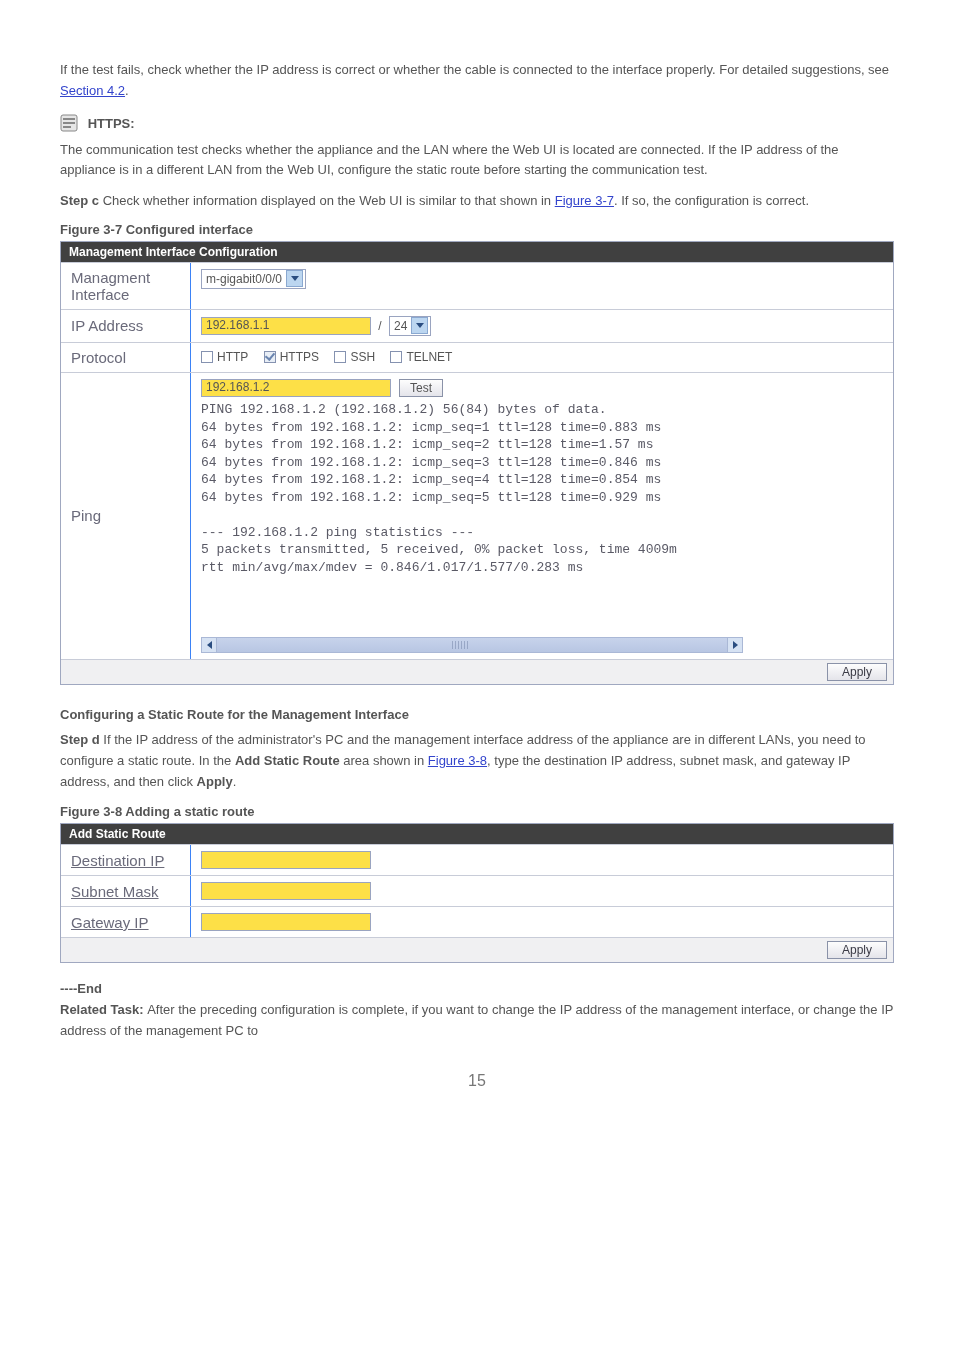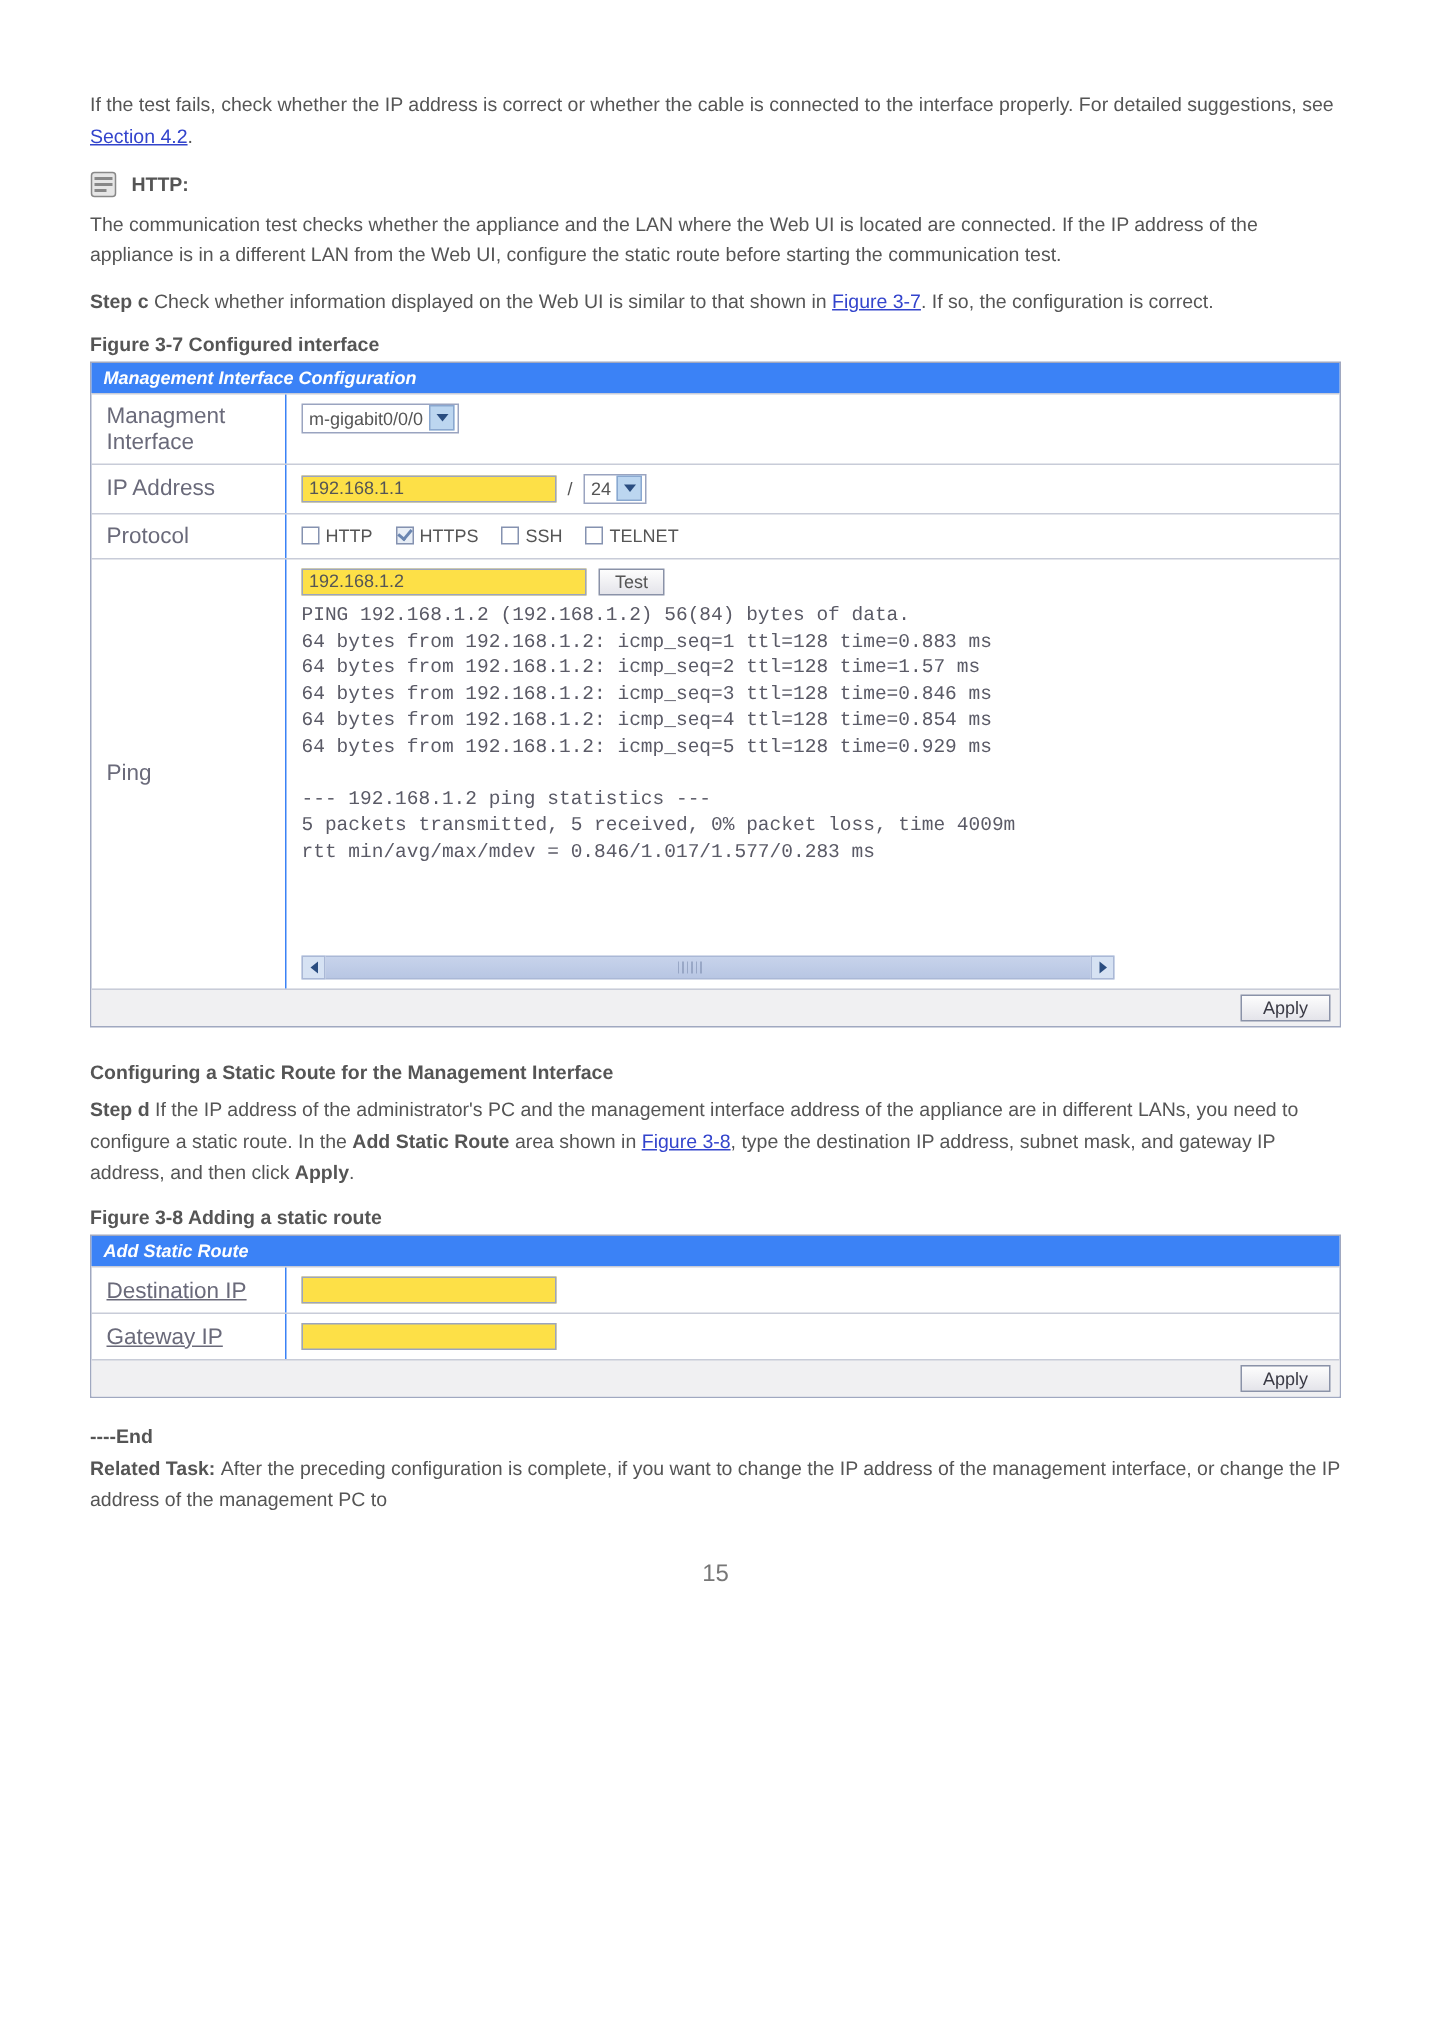--- a/index.html
+++ b/index.html
@@ -43,26 +43,25 @@
     font-weight: bold;
     color: #555555;
     margin: 8px 0 4px 0;
   }
 
   .panel {
     border: 1px solid #a0a8c0;
     margin: 4px 0 18px 0;
   }
   .panel-title {
-    background: #3b82f6;
+    background: #404040;
     color: #ffffff;
     font-weight: bold;
     padding: 3px 8px;
     font-size: 12px;
-    font-style: italic;
   }
   .panel-row {
     display: flex;
     border-top: 1px solid #c8ccd8;
   }
   .panel-row:first-of-type {
     border-top: none;
   }
   .panel-label {
     width: 130px;
@@ -303,21 +302,21 @@
 
   <div class="note-block">
     <span class="note-icon">
       <svg viewBox="0 0 18 18">
           <rect x="1" y="1" width="16" height="16" rx="2" fill="#e6e6e6" stroke="#888"></rect>
           <rect x="3" y="4" width="12" height="2" fill="#888"></rect>
           <rect x="3" y="8" width="12" height="2" fill="#888"></rect>
           <rect x="3" y="12" width="8" height="2" fill="#888"></rect>
         </svg>
     </span>
-    <span class="note-label">HTTP:</span>
+    <span class="note-label">HTTPS:</span>
   </div>
   <p class="body-text">The communication test checks whether the appliance and the LAN where the Web UI is located are connected. If the IP address of the appliance is in a different LAN from the Web UI, configure the static route before starting the communication test.</p>
 
   <p class="body-text">
     <span style="font-weight:bold;">Step c </span>
     <span>Check whether information displayed on the Web UI is similar to that shown in </span>
     <span class="link-inline">Figure 3-7</span><span>. If so, the configuration is correct.</span>
   </p>
 
   <p class="figure-caption">Figure 3-7  Configured interface</p>
@@ -426,20 +425,26 @@
   <div class="panel static-route-panel">
     <div class="panel-title">Add Static Route</div>
 
     <div class="panel-row">
       <div class="panel-label">Destination IP</div>
       <div class="panel-value">
         <span class="text-input-fake"></span>
       </div>
     </div>
     <div class="panel-row">
+      <div class="panel-label">Subnet Mask</div>
+      <div class="panel-value">
+        <span class="text-input-fake"></span>
+      </div>
+    </div>
+    <div class="panel-row">
       <div class="panel-label">Gateway IP</div>
       <div class="panel-value">
         <span class="text-input-fake"></span>
       </div>
     </div>
 
     <div class="panel-footer">
       <span class="apply-btn">Apply</span>
     </div>
   </div>

